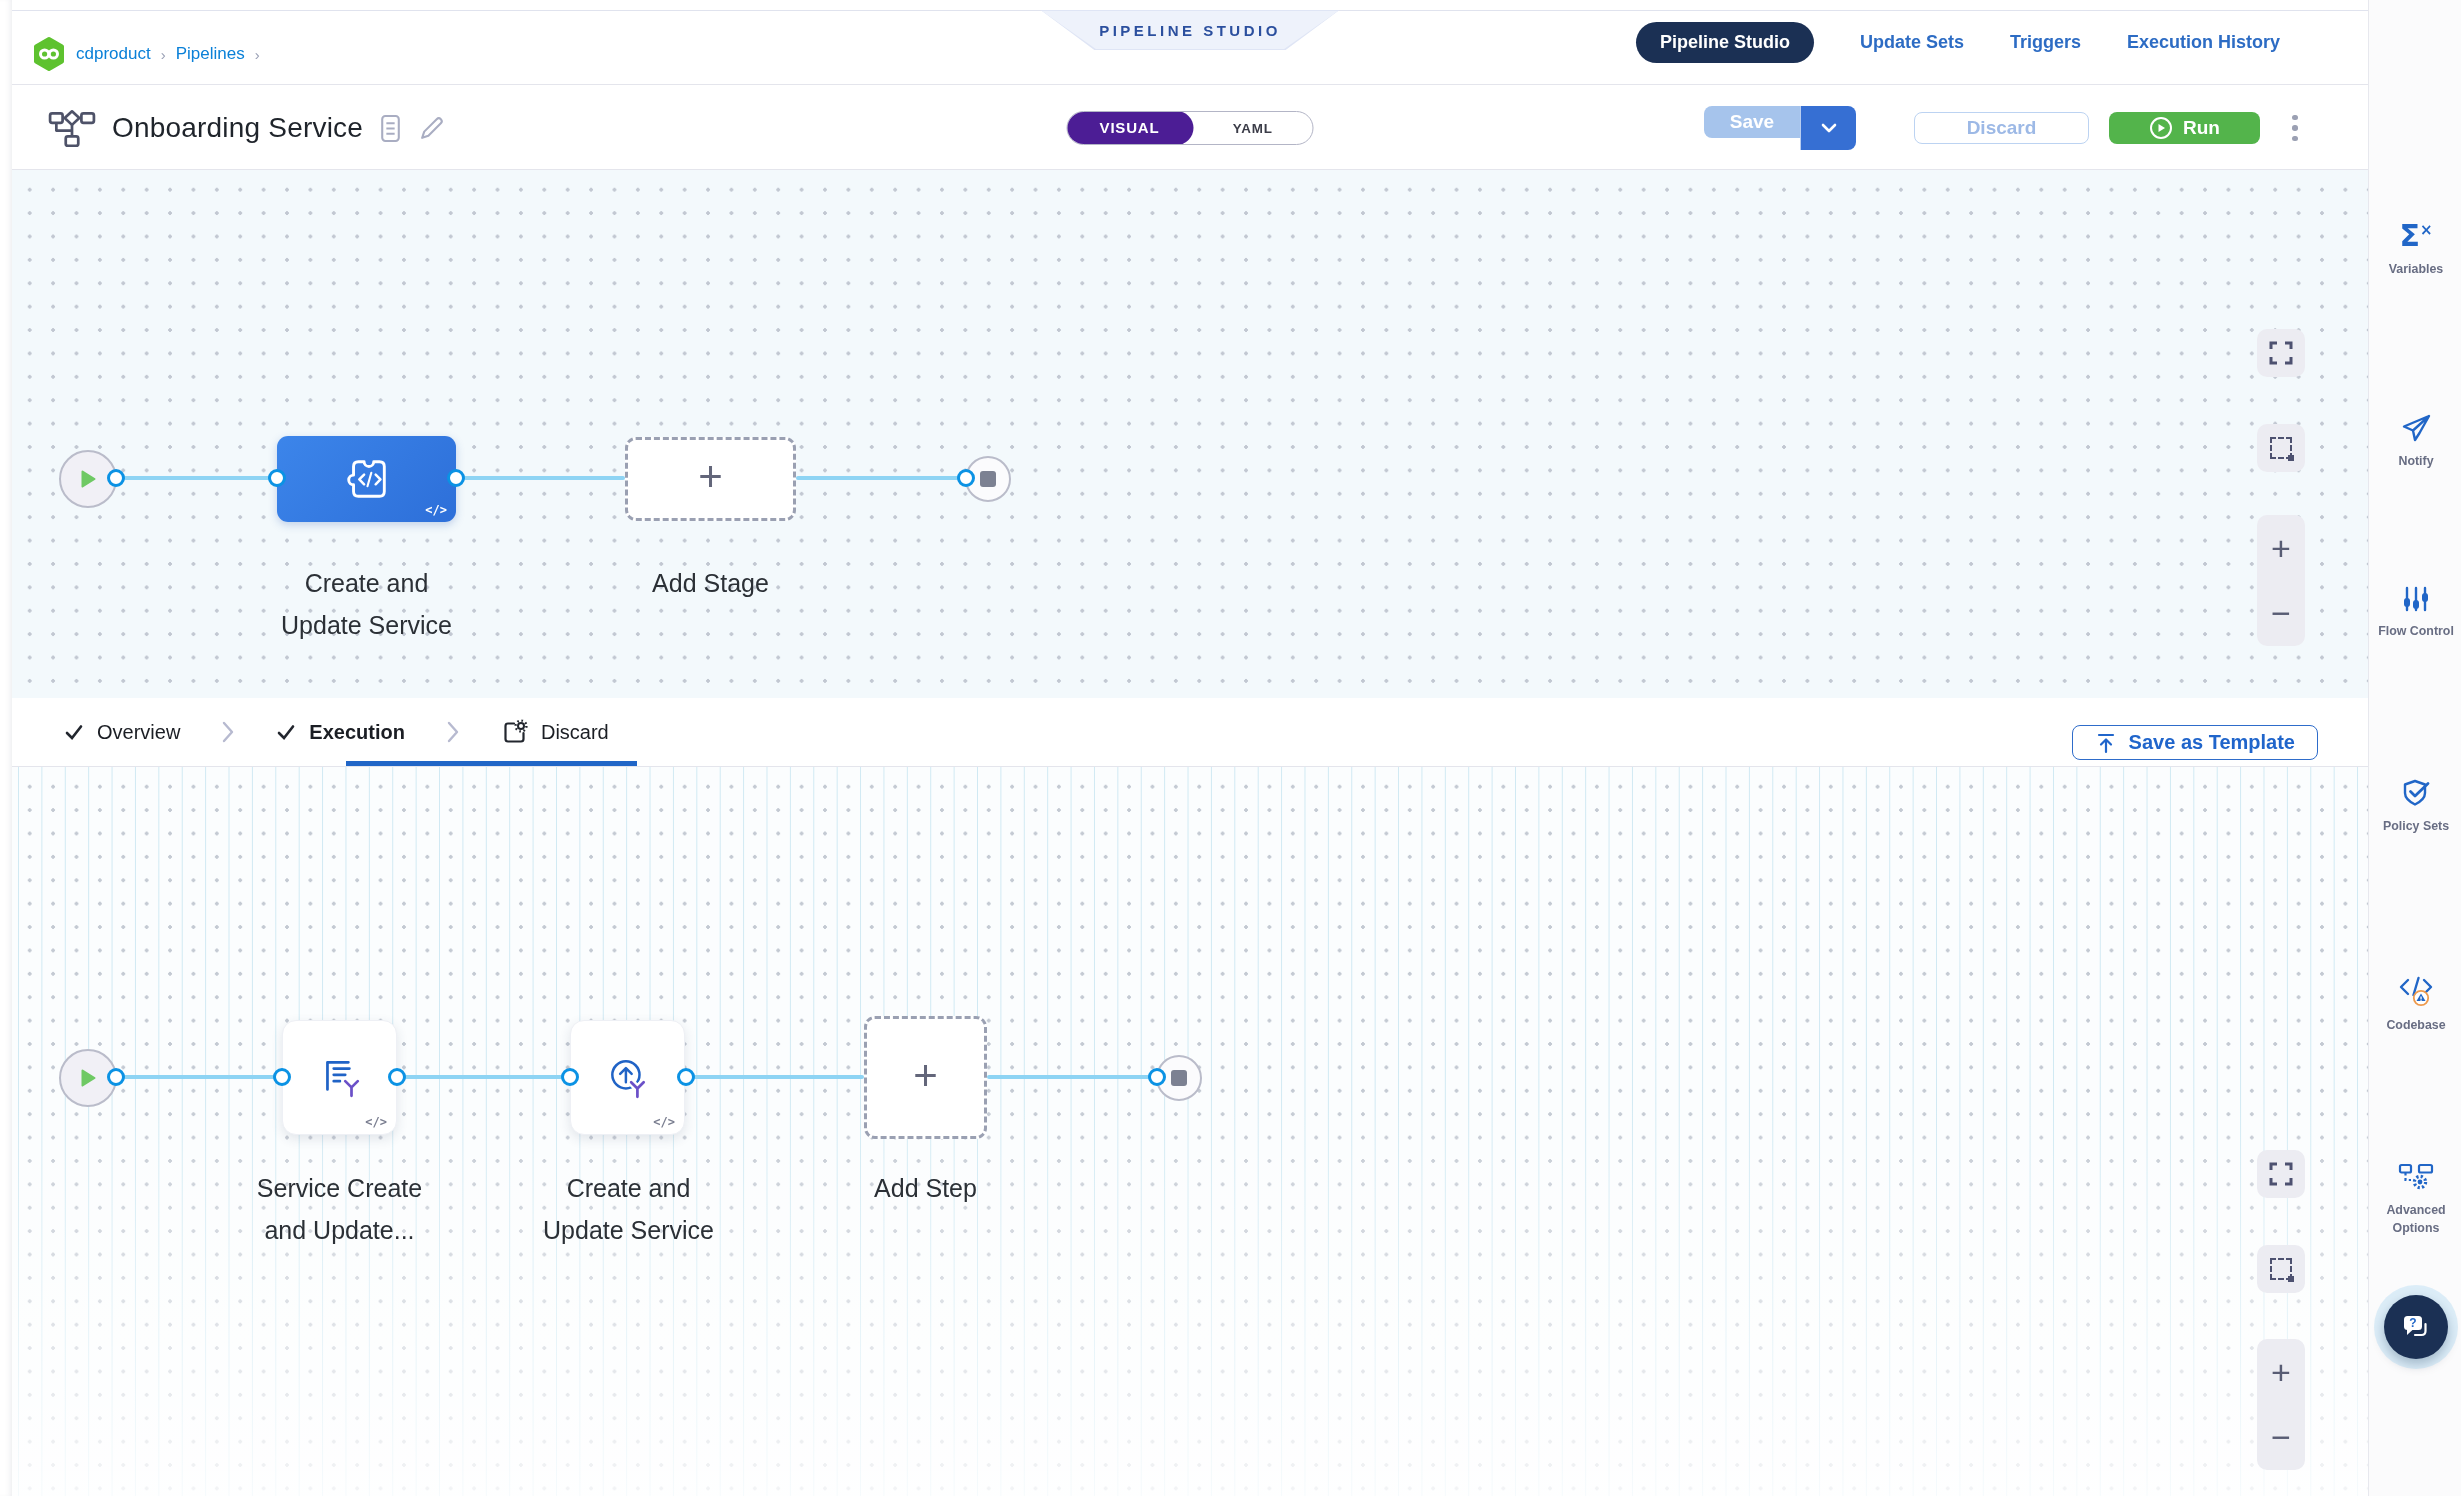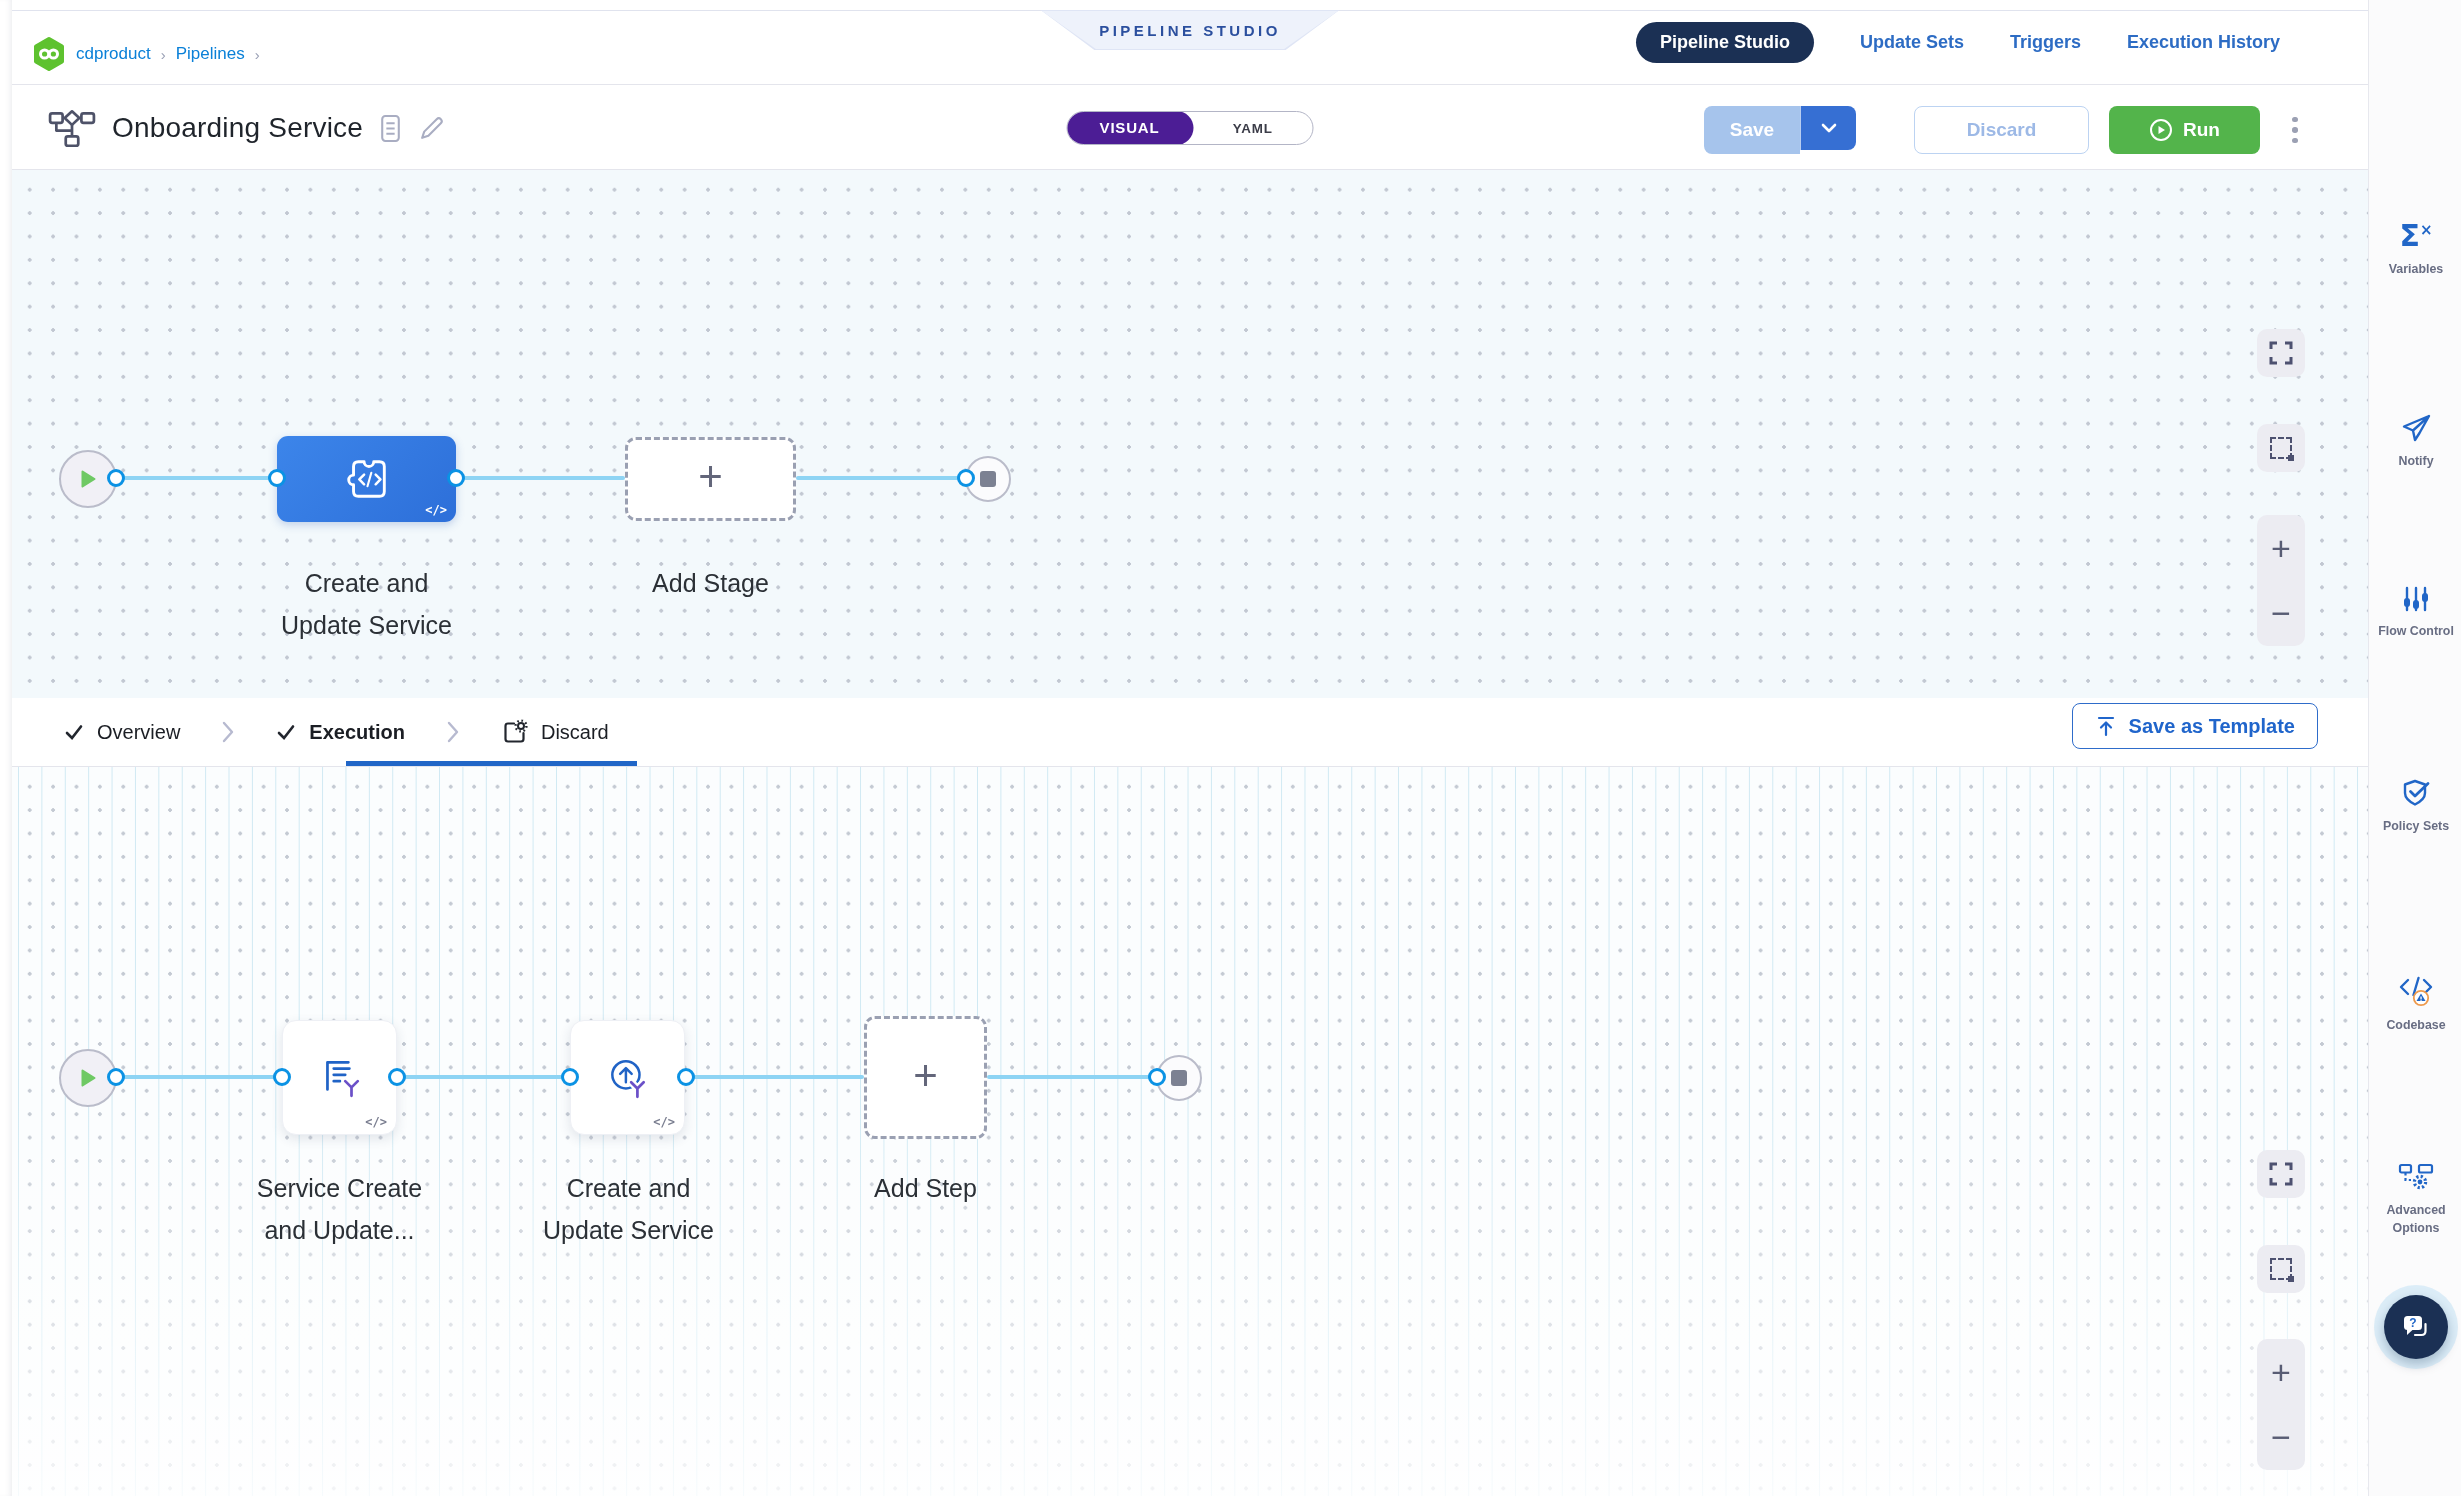--- a/index.html
+++ b/index.html
@@ -35,21 +35,21 @@
     border-bottom:1px solid #e4e5ec; z-index:10; }
   .title-group { position:absolute; left:36px; top:0; height:84px; display:flex; align-items:center; gap:16px; }
   .page-title { font-size:28px; font-weight:normal; color:#1f242b; letter-spacing:0.2px; }
   .mode-toggle { position:absolute; left:50%; top:25px; transform:translateX(-50%); width:247px; height:34px;
     border:1.5px solid #b3b5c6; border-radius:17px; background:#fff; display:flex; overflow:hidden; cursor:pointer; }
   .mode-visual { width:127px; height:34px; margin:-1.5px 0 0 -1.5px; background:#4c1d95; border-radius:17px;
     color:#fff; font-size:15px; font-weight:bold; letter-spacing:0.8px; display:flex; align-items:center; justify-content:center; }
   .mode-yaml { flex:1; display:flex; align-items:center; justify-content:center; color:#3b3c48;
     font-size:13.4px; font-weight:bold; letter-spacing:0.8px; }
   .actions { position:absolute; right:60px; top:20px; display:flex; align-items:center; gap:18px; }
-  .btn { height:48px; border-radius:8px; display:flex; align-items:center; justify-content:center;
+  .btn { height:32px; border-radius:8px; display:flex; align-items:center; justify-content:center;
     font-size:19px; font-weight:bold; cursor:pointer; }
   .save-group { display:flex; }
   .btn-save { width:96px; background:#a6c4ec; color:#fff; border-radius:8px 0 0 8px; }
   .btn-save-caret { width:56px; height:44px; background:#366fd3; border-radius:0 8px 8px 0;
     border-left:1px solid rgba(255,255,255,.65); display:flex; align-items:center; justify-content:center; cursor:pointer; }
   .btn-discard { width:175px; background:#fff; border:1.5px solid #bcd3f2; color:#9db9e6; margin-left:40px; }
   .btn-run { width:151px; background:#53b44b; color:#fff; gap:10px; margin-left:2px; }
   .kebab { width:26px; height:44px; display:flex; flex-direction:column; align-items:center;
     justify-content:center; gap:5px; cursor:pointer; margin-left:4px; }
   .kebab i { width:5.5px; height:5.5px; border-radius:50%; background:#9ba0b3; }
@@ -99,21 +99,21 @@
   .sel-box i { position:absolute; right:-4px; bottom:-4px; width:6px; height:6px; background:#4d5170; }
 
   
   .tabbar { position:absolute; left:12px; top:698px; width:2356px; height:69px; background:#fff;
     border-bottom:1px solid #e4e5ec; z-index:10; }
   .tabs { position:absolute; left:52px; top:0; height:68px; display:flex; align-items:center; gap:36px; }
   .tab { display:flex; align-items:center; gap:13px; font-size:20px; color:#1b1e24; cursor:pointer; }
   .tab.active { font-weight:bold; }
   .tab-sep { margin:0 6px; }
   .tab-underline { position:absolute; left:334px; bottom:0; width:291px; height:5px; background:#2166c7; }
-  .btn-template { position:absolute; right:50px; top:5px; height:46px; padding:0 22px; background:#fff;
+  .btn-template { position:absolute; right:50px; top:27px; height:35px; padding:0 22px; background:#fff;
     border:1.5px solid #2e6cca; border-radius:8px; color:#2065cb; font-size:20px; font-weight:bold;
     display:flex; align-items:center; gap:12px; cursor:pointer; }
 
   
   .sidebar { position:absolute; right:0; top:0; width:94px; height:1496px; background:#fbfbfc;
     border-left:1px solid #e7e8ee; z-index:20; }
   .side-item { position:absolute; left:0; width:94px; display:flex; flex-direction:column;
     align-items:center; gap:10px; cursor:pointer; }
   .side-label { font-size:12.4px; font-weight:bold; color:#686d83; text-align:center;
     line-height:1.45; width:84px; }

